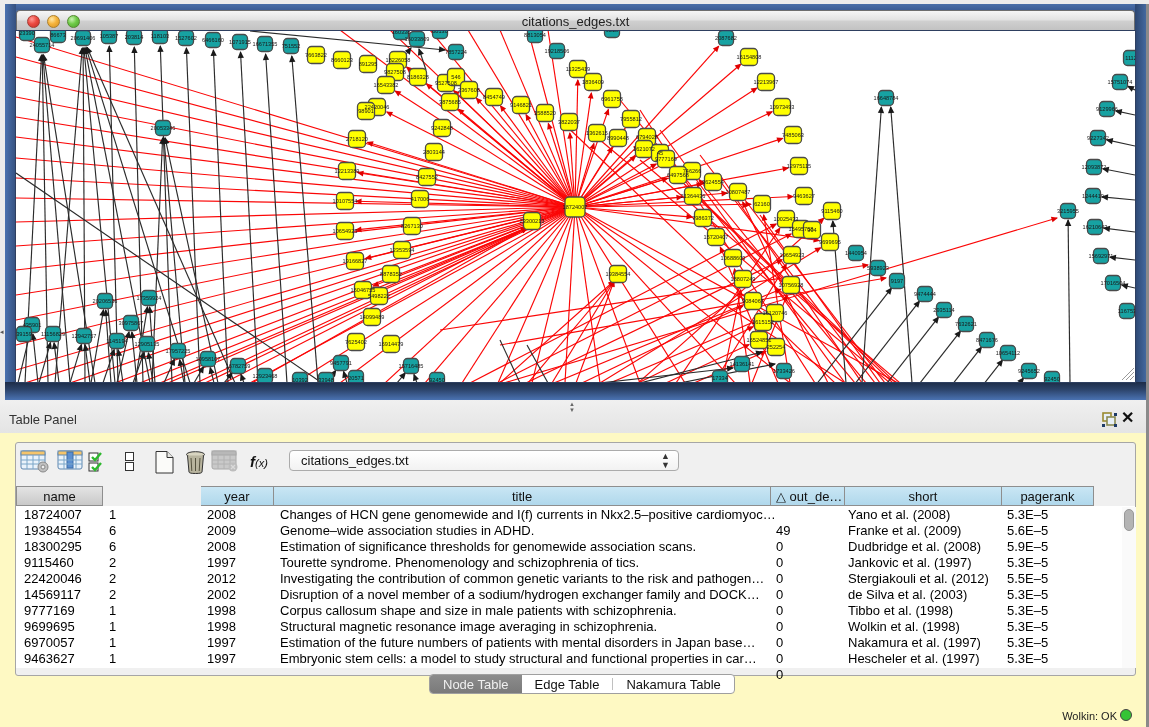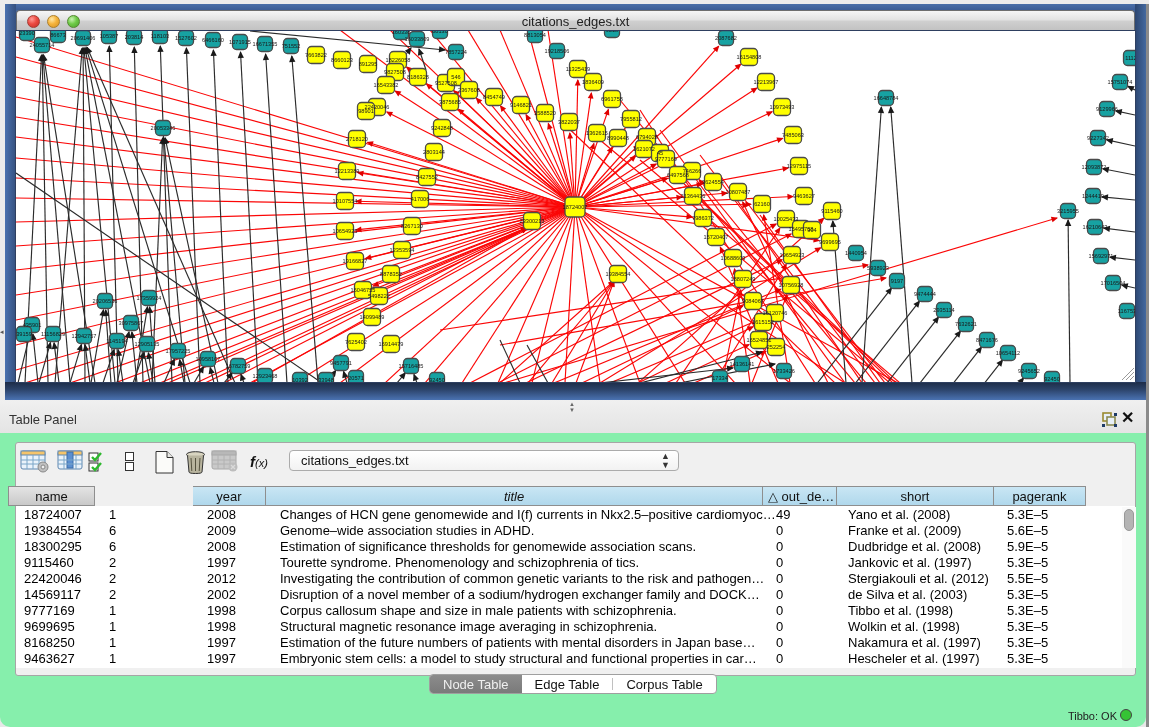--- a/index.html
+++ b/index.html
@@ -24,47 +24,47 @@
   border-radius:4px 4px 0 0; border:1px solid #6e6e6e; border-bottom:1px solid #4a4a4a;
   background:linear-gradient(#f6f6f6 0%,#e3e3e3 45%,#cfcfcf 55%,#c2c2c2 100%); }
 #titlebar .title { position:absolute; left:0; right:0; top:3px; text-align:center;
   font-size:13px; color:#222; }
 .tl { position:absolute; top:4px; width:13px; height:13px; border-radius:50%; }
 #tlr { left:10px; background:radial-gradient(circle at 35% 30%, #ff9a96 0%, #ec4b42 45%, #c22e26 100%); border:0.5px solid #a53b33;}
 #tly { left:30px; background:radial-gradient(circle at 35% 30%, #ffe9a8 0%, #f6b43c 45%, #d29023 100%); border:0.5px solid #ad7f2a;}
 #tlg { left:50px; background:radial-gradient(circle at 35% 30%, #c9f2b2 0%, #6fcb47 45%, #4da02c 100%); border:0.5px solid #53882f;}
 #canvas { position:absolute; left:16px; top:31px; width:1119px; height:351px; background:#fff; outline:1px solid #2e3f60; }
 
-#panel { position:absolute; left:0; top:400px; width:1146px; height:327px; background:#86efac;border-radius:10px; }
+#panel { position:absolute; left:0; top:400px; width:1146px; height:327px; background:#fef9c3; }
 #paneltitle { position:absolute; left:0; top:0; width:100%; height:33px;
   background:linear-gradient(#f0f0f0,#e4e4e4); }
 #paneltitle span { position:absolute; left:9px; top:12px; font-size:13px; color:#333; }
 #splitarrow { position:absolute; left:569px; top:1px; font-size:6px; color:#666; }
 #inner { position:absolute; left:15px; top:42px; width:1121px; height:234px;
   border:1px solid #a6a6a6; border-radius:3px; background:#f0f0f0; }
-#thead { position:absolute; left:8px; top:86px; width:1121px; height:16px; }
+#thead { position:absolute; left:16px; top:86px; width:1121px; height:16px; }
 .hc { position:absolute; top:0; height:20px; border-right:1px solid #8e8e8e;
   border-top:1px solid #8e8e8e; border-bottom:1px solid #8e8e8e;
   background:linear-gradient(#c9e6f4,#b0d8ec); font-size:13px; color:#111;
   text-align:center; line-height:19px; }
 #hc0 { left:0px; width:87px; background:linear-gradient(#e4e4e4,#c9c9c9); border-left:1px solid #8e8e8e; }
 #hc1 { left:87px; width:98px;margin-top:20px; }
 #hc2 { left:185px; width:73px; }
-#hc3 { left:258px; width:497px;font-style:italic; }
+#hc3 { left:258px; width:497px; }
 #hc4 { left:755px; width:74px; text-align:left; padding-left:5px; }
 #hc5 { left:829px; width:157px; }
 #hc6 { left:986px; width:92px; }
 #tbody { position:absolute; left:16px; top:106px; width:1119px; height:162px; background:#fff; }
 .trow { position:absolute; left:0; width:100%; height:16px; font-size:13px; color:#000; }
 .trow span { position:absolute; top:1px; white-space:nowrap; overflow:hidden; }
 .c0 { left:8px; width:80px; }
 .c1 { left:93px; width:90px; }
 .c2 { left:191px; width:68px; }
 .c3 { left:264px; width:502px; }
-.c4 { left:760px; width:66px; }
+.c4 { left:760px; width:66px;margin-top:16px; }
 .c5 { left:832px; width:155px; }
 .c6 { left:991px; width:90px; }
 #vsbtrack { position:absolute; left:1122px; top:507px; width:14px; height:161px;
   background:#fafafa; }
 #vsb { position:absolute; left:1124px; top:509px; width:10px; height:22px;
   background:#b4b4b4; border:1px solid #989898; border-radius:5px; }
 #tabs { position:absolute; left:429px; top:274px; height:20px; display:flex;
   border:1px solid #9f9f9f; border-radius:4px; overflow:hidden; background:#fff; }
 .tab { font-size:13px; padding:2px 13px 0 13px; color:#111; height:20px; }
 #tab0 { background:linear-gradient(#8c8c8c,#787878); color:#f0f0f0;text-align:right; }
@@ -735,21 +735,21 @@
 <div class="trow" style="top:112px">
         <span class="c0">9699695</span>
         <span class="c1">1</span>
         <span class="c2">1998</span>
         <span class="c3">Structural magnetic resonance image averaging in schizophrenia.</span>
         <span class="c4">0</span>
         <span class="c5">Wolkin et al. (1998)</span>
         <span class="c6">5.3E–5</span>
       </div>
 <div class="trow" style="top:128px">
-        <span class="c0">8168250</span>
+        <span class="c0">6970057</span>
         <span class="c1">1</span>
         <span class="c2">1997</span>
         <span class="c3">Estimation of the future numbers of patients with mental disorders in Japan base…</span>
         <span class="c4">0</span>
         <span class="c5">Nakamura et al. (1997)</span>
         <span class="c6">5.3E–5</span>
       </div>
 <div class="trow" style="top:144px">
         <span class="c0">9463627</span>
         <span class="c1">1</span>
@@ -757,27 +757,27 @@
         <span class="c3">Embryonic stem cells: a model to study structural and functional properties in car…</span>
         <span class="c4">0</span>
         <span class="c5">Hescheler et al. (1997)</span>
         <span class="c6">5.3E–5</span>
       </div>
   </div>
   <div id="tabs">
     <div class="tab" id="tab0">Node Table</div>
     <div class="tab">Edge Table</div>
     <div class="tabsep"></div>
-    <div class="tab">Corpus Table</div>
+    <div class="tab">Nakamura Table</div>
   </div>
 </div>
 <div id="vsbtrack"></div>
 <div id="vsb"></div>
 <svg id="floaticon" width="17" height="17" viewBox="0 0 17 17">
   <rect x="2" y="2" width="8" height="8" fill="#e8f0f8" stroke="#9a8a30" stroke-width="1.6"></rect>
   <rect x="6" y="6" width="8" height="8" fill="#e8f0f8" stroke="#8a8a50" stroke-width="1.6"></rect>
   <rect x="13" y="2" width="3" height="3" fill="#1d3a66"></rect>
   <rect x="1" y="13" width="3" height="3" fill="#1d3a66"></rect>
   <rect x="13" y="13" width="3" height="3" fill="#1d3a66"></rect>
 </svg>
 <div id="closex">✕</div>
-<div id="memory">Tibbo: OK</div>
+<div id="memory">Wolkin: OK</div>
 <div id="memdot"></div>
 
 </body></html>

